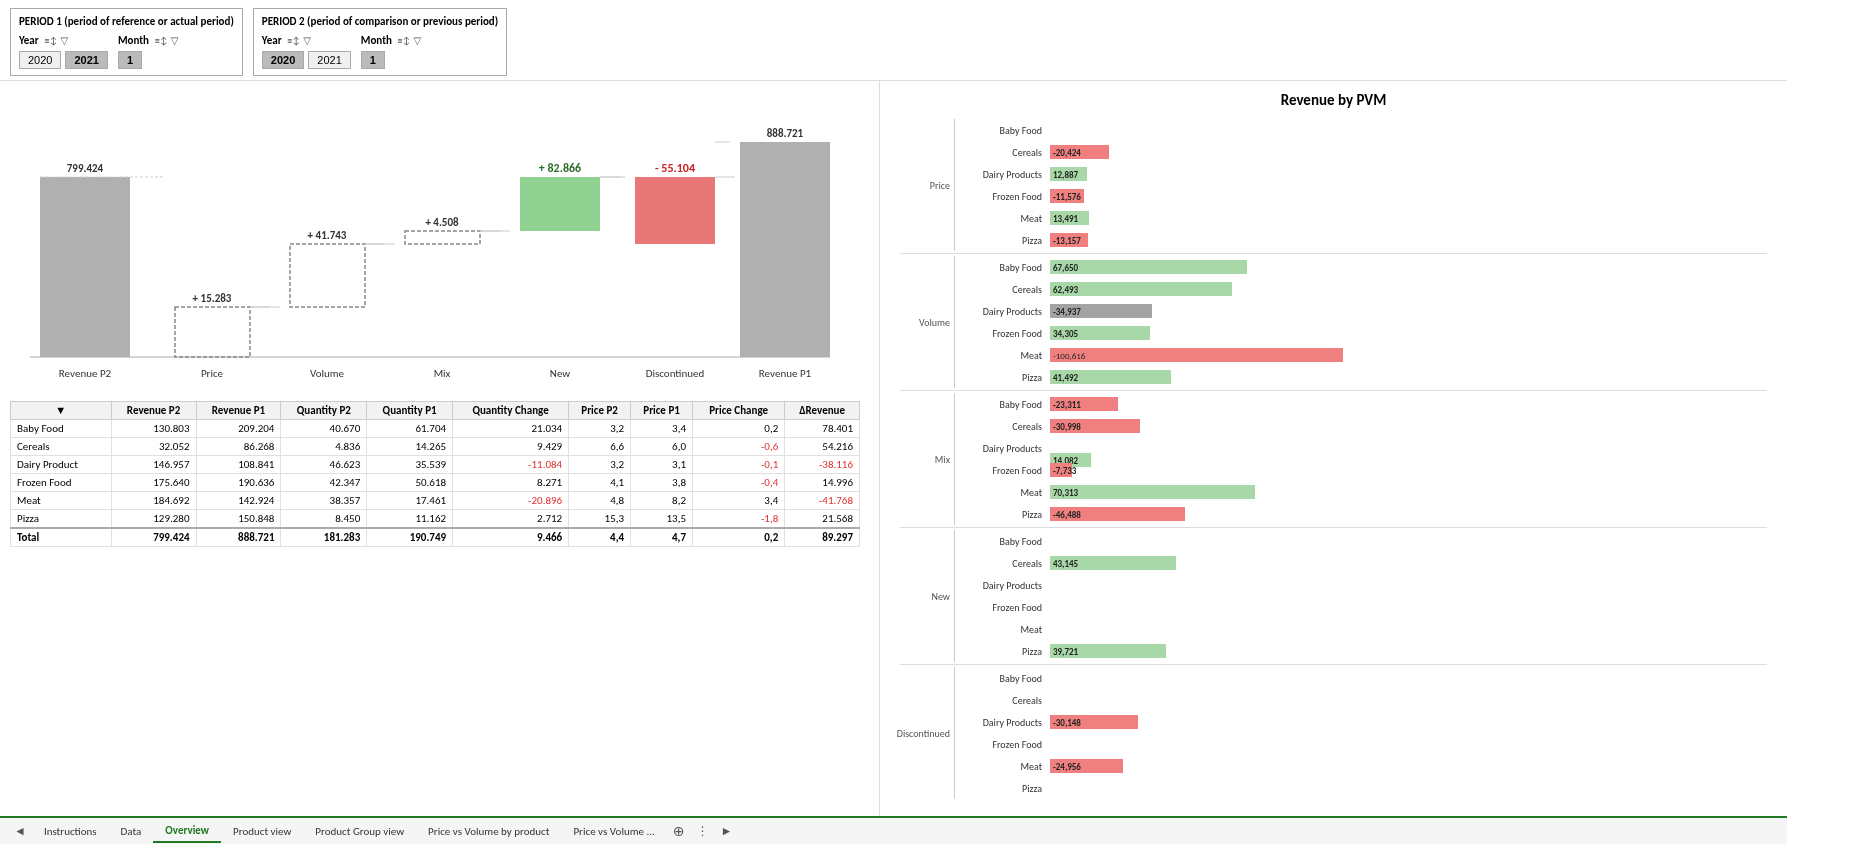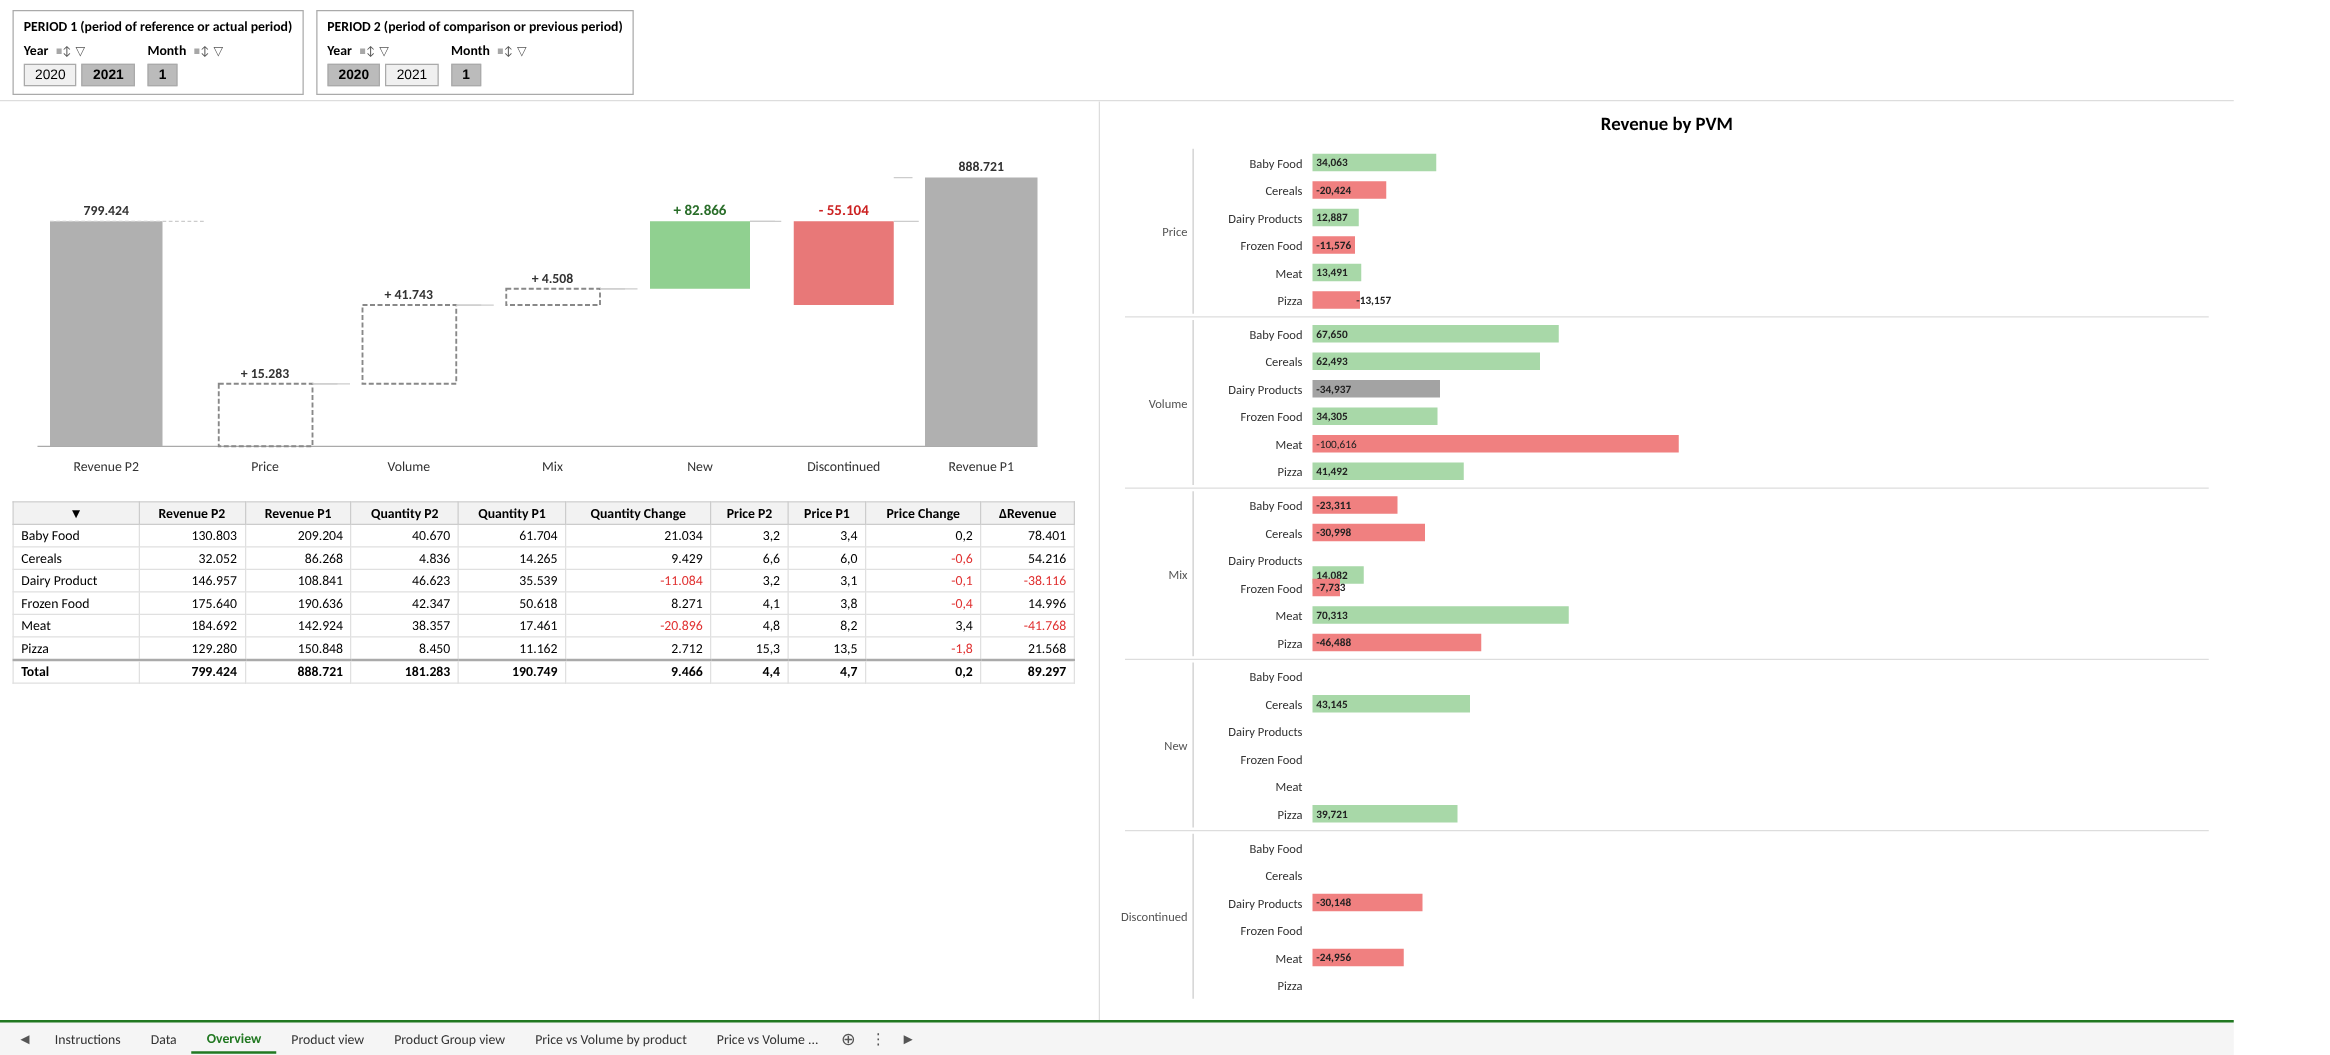--- a/index.html
+++ b/index.html
@@ -281,25 +281,20 @@
 
     <div class="right-panel">
       <div class="right-chart">
         <div class="right-chart-title">Revenue by PVM</div>
         <div id="pvm-chart-container">
             <div style="display: flex; margin-bottom: 2px;">
               <div style="width: 55px; display: flex; align-items: center; justify-content: flex-end; padding-right: 4px; border-right: 1px solid rgb(204, 204, 204); font-size: 10px; color: rgb(85, 85, 85);">Price</div>
               <div style="flex: 1 1 0%; display: flex; flex-direction: column;">
                 <div style="display: flex; align-items: center; height: 22px;">
                   <div style="width: 95px; text-align: right; font-size: 10px; padding-right: 8px; color: rgb(51, 51, 51);">Baby Food</div>
-                  <div style="flex: 1 1 0%; display: flex; align-items: center; position: relative;">
-                    <div style="height: 14px; width: 99px; background: rgb(168, 216, 168); display: flex; align-items: center;">
-                      <span style="font-size: 9px; font-weight: bold; white-space: nowrap; padding: 0px 3px; color: rgb(34, 34, 34);">34,063</span>
-                    </div>
-                  </div>
                 </div>
                 <div style="display: flex; align-items: center; height: 22px;">
                   <div style="width: 95px; text-align: right; font-size: 10px; padding-right: 8px; color: rgb(51, 51, 51);">Cereals</div>
                   <div style="flex: 1 1 0%; display: flex; align-items: center; position: relative;">
                     <div style="height: 14px; width: 59px; background: rgb(240, 128, 128); display: flex; align-items: center;">
                       <span style="font-size: 9px; font-weight: bold; white-space: nowrap; padding: 0px 3px; color: rgb(34, 34, 34);">-20,424</span>
                     </div>
                   </div>
                 </div>
                 <div style="display: flex; align-items: center; height: 22px;">
@@ -323,21 +318,21 @@
                   <div style="flex: 1 1 0%; display: flex; align-items: center; position: relative;">
                     <div style="height: 14px; width: 39px; background: rgb(168, 216, 168); display: flex; align-items: center;">
                       <span style="font-size: 9px; font-weight: bold; white-space: nowrap; padding: 0px 3px; color: rgb(34, 34, 34);">13,491</span>
                     </div>
                   </div>
                 </div>
                 <div style="display: flex; align-items: center; height: 22px;">
                   <div style="width: 95px; text-align: right; font-size: 10px; padding-right: 8px; color: rgb(51, 51, 51);">Pizza</div>
                   <div style="flex: 1 1 0%; display: flex; align-items: center; position: relative;">
                     <div style="height: 14px; width: 38px; background: rgb(240, 128, 128); display: flex; align-items: center;">
-                      <span style="font-size: 9px; font-weight: bold; white-space: nowrap; padding: 0px 3px; color: rgb(34, 34, 34); margin-left: 32px;">-13,157</span>
+                      <span style="font-size: 9px; font-weight: bold; white-space: nowrap; padding: 0px 3px; color: rgb(34, 34, 34);">-13,157</span>
                     </div>
                   </div>
                 </div>
               </div>
             </div>
             <div style="border-top: 1px solid rgb(221, 221, 221); margin: 2px 0px;"></div>
             <div style="display: flex; margin-bottom: 2px;">
               <div style="width: 55px; display: flex; align-items: center; justify-content: flex-end; padding-right: 4px; border-right: 1px solid rgb(204, 204, 204); font-size: 10px; color: rgb(85, 85, 85);">Volume</div>
               <div style="flex: 1 1 0%; display: flex; flex-direction: column;">
                 <div style="display: flex; align-items: center; height: 22px;">

